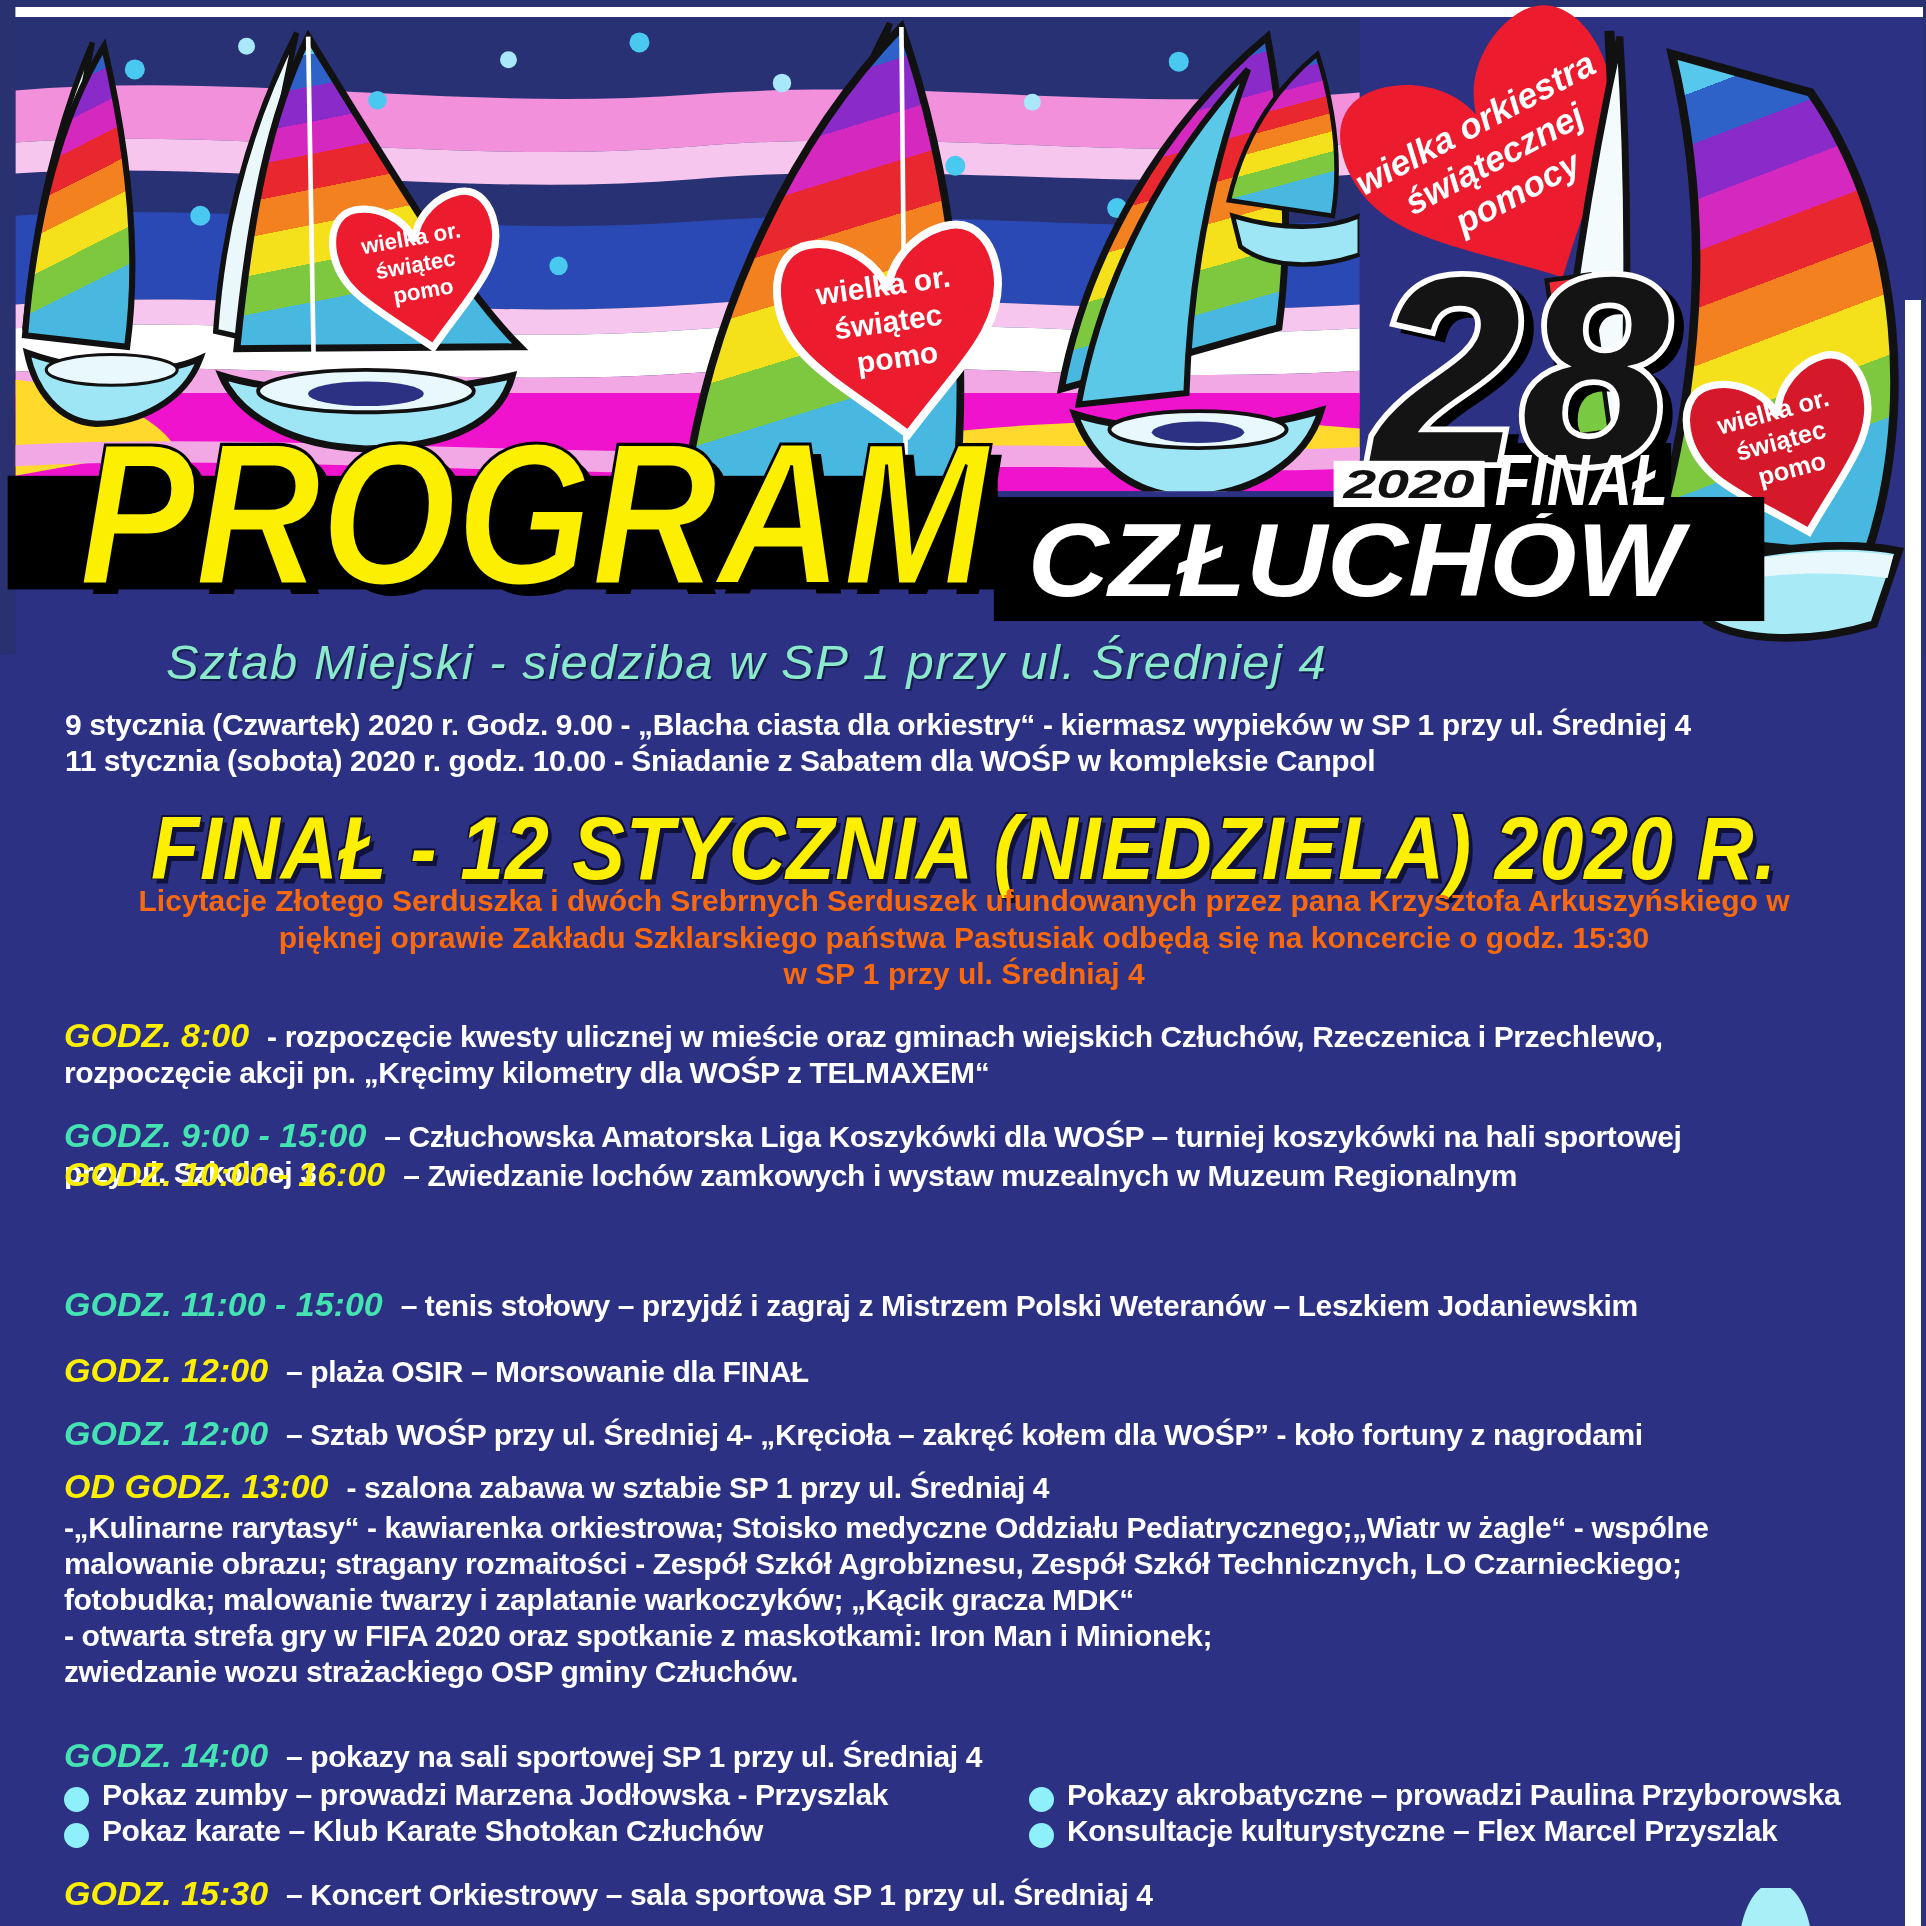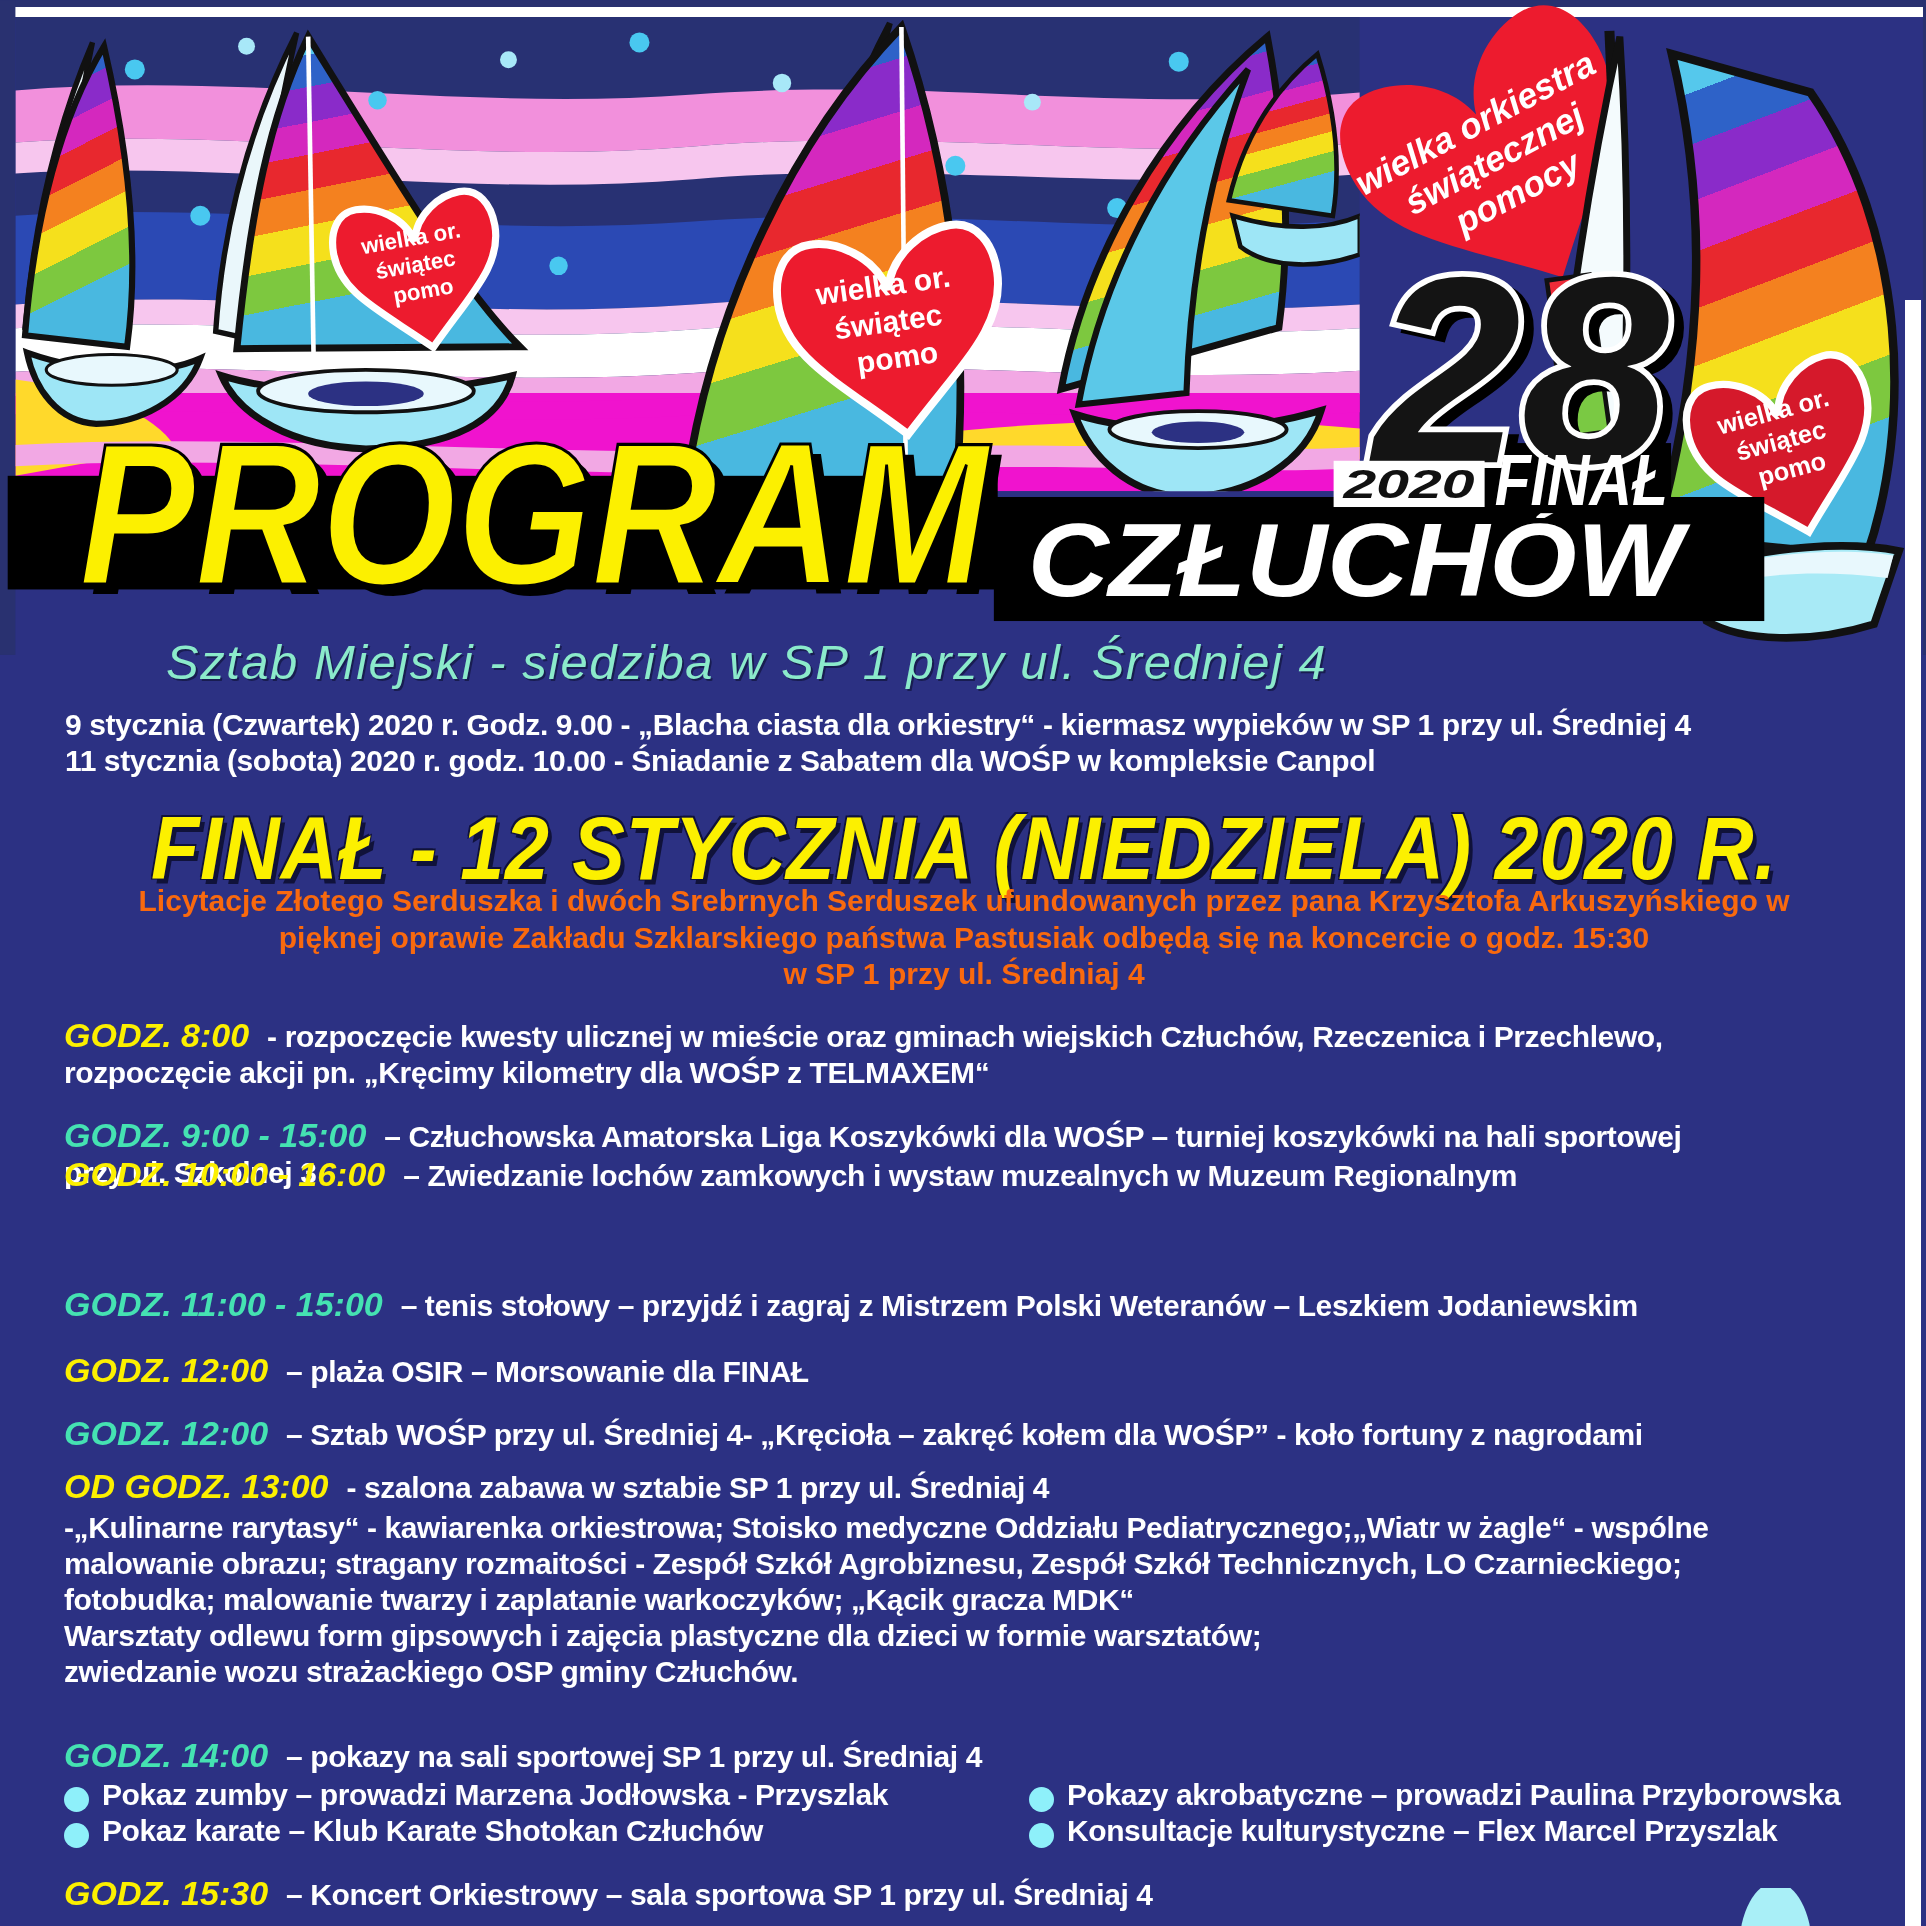--- a/index.html
+++ b/index.html
@@ -236,21 +236,21 @@
     <span class="lab c-yellow">GODZ. 12:00</span><span> – plaża  OSIR – Morsowanie dla FINAŁ</span>
   </div>
   <div class="abs z3 entry" style="top:1415px">
     <span class="lab c-mint">GODZ. 12:00</span><span> – Sztab WOŚP przy ul. Średniej 4- „Kręcioła – zakręć kołem dla WOŚP” - koło fortuny z nagrodami</span>
   </div>
   <div class="abs z3 entry" style="top:1468px">
     <span class="lab c-yellow">OD GODZ. 13:00</span><span> - szalona zabawa w sztabie SP 1 przy ul. Średniaj 4</span>
     <span class="detail" style="margin-top:3.9px">-„Kulinarne rarytasy“ - kawiarenka orkiestrowa; Stoisko medyczne Oddziału Pediatrycznego;„Wiatr w żagle“ - wspólne</span>
     <span class="detail">malowanie obrazu; stragany rozmaitości - Zespół Szkół Agrobiznesu, Zespół Szkół Technicznych, LO Czarnieckiego;</span>
     <span class="detail">fotobudka; malowanie twarzy i zaplatanie warkoczyków; „Kącik gracza MDK“</span>
-    <span class="detail">Warsztaty odlewu form gipsowych i zajęcia plastyczne dla dzieci w formie warsztatów;</span>
+    <span class="detail"> - otwarta strefa gry w FIFA 2020 oraz spotkanie z maskotkami: Iron Man i Minionek;</span>
     <span class="detail"> zwiedzanie wozu strażackiego OSP gminy Człuchów.</span>
   </div>
   <div class="abs z3 entry" style="top:1737px">
     <span class="lab c-mint">GODZ. 14:00</span><span> – pokazy na sali sportowej SP 1 przy ul. Średniaj 4</span>
   </div>
 
   <div class="abs z3 bul-row" style="left:64px;top:1777px;width:932px">
     <span class="dot dot-cyan"></span>
       <span>Pokaz zumby – prowadzi Marzena Jodłowska - Przyszlak</span>
     </div>

